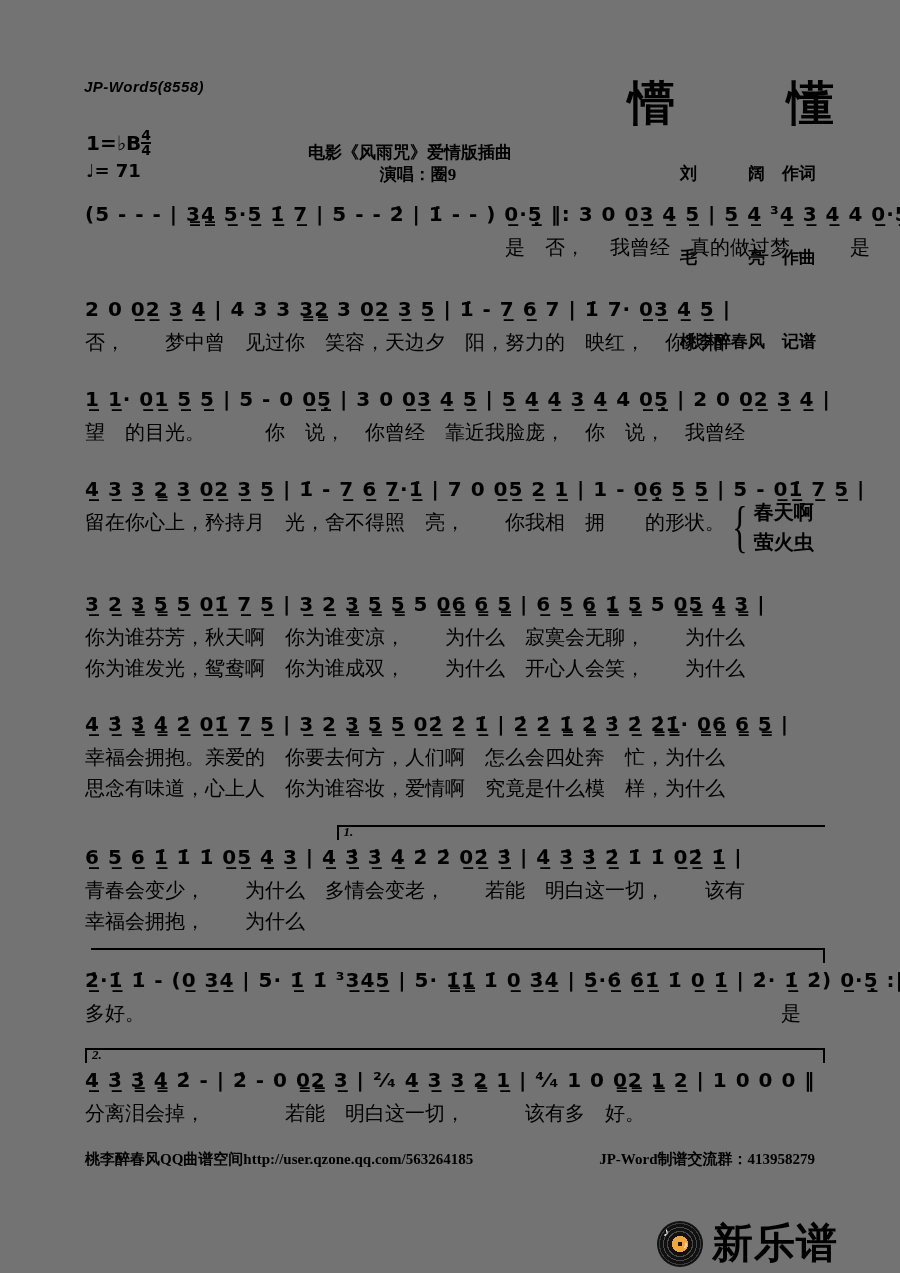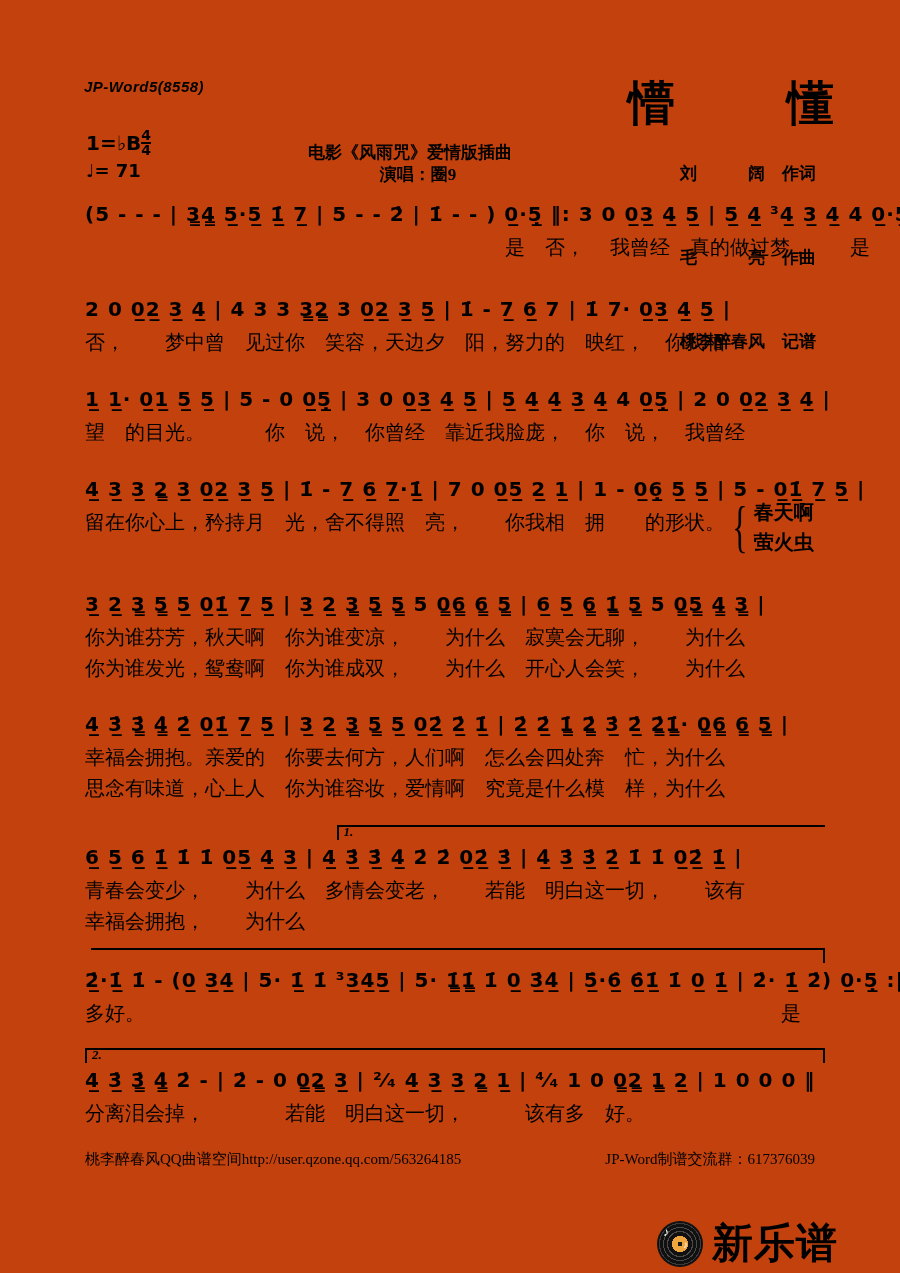--- a/index.html
+++ b/index.html
@@ -1,17 +1,17 @@
 <!DOCTYPE html>
 <html style="--logo-disc: #111111; --logo-center: #F0A63F;"><head>
 <meta charset="utf-8">
 <style>
   html,body{margin:0;padding:0;background:#e8e8e8;}
   .page{
-    position:relative;width:900px;height:1273px;background:#c2410c;color:#000;
+    position:relative;width:900px;height:1273px;background:#737373;color:#000;
     font-family:"Liberation Serif",serif;overflow:hidden;margin:0 auto;
   }
   .jp-tag{
     position:absolute;left:84px;top:78px;
     font:italic bold 15px "Liberation Sans",sans-serif;letter-spacing:.5px;
   }
   .title{
     position:absolute;left:0;right:60px;top:72px;text-align:right;
     font-size:47px;font-weight:bold;white-space:pre;letter-spacing:6px;padding-left:16px;
   }
@@ -56,21 +56,21 @@
   .v-cont{left:6px;right:0;border-right:2px solid #000;}
   .v2{left:0;right:0;border-left:2px solid #000;border-right:2px solid #000;}
   .ind-l1{padding-left:420px;}
   .side-words{
     position:absolute;left:726px;top:497px;display:flex;align-items:center;
   }
   .brace{font-size:58px;font-weight:normal;transform:scaleX(.55);line-height:58px;}
   .side-col{display:flex;flex-direction:column;font-size:20px;line-height:30px;font-weight:bold;}
   .footer{
     position:absolute;left:85px;right:85px;top:1150px;display:flex;
-    font-size:15px;font-weight:normal;
+    font-size:15px;font-weight:bold;
   }
   .footer .fright{margin-left:auto;}
   .logo{
     position:absolute;right:62px;top:1216px;display:flex;align-items:center;gap:9px;
   }
   .disc{
     position:relative;width:46px;height:46px;border-radius:50%;
     background:radial-gradient(circle,
       #1a1a1a 0 2.5px, var(--logo-center) 2.5px 8px, #111 8px 12px,
       #4a4a4a 12px 13px, #111 13px 16px, #4a4a4a 16px 17px,
@@ -167,21 +167,21 @@
   <div class="score-line" style="top:1063px">
     <div class="volta v2">
       <span class="vlabel">2.</span>
     </div>
     <div class="notation">4̲ 3̲̇ 3̳̇ 4̳̇ 2̇ - | 2̇ - 0 0̳2̳ 3̲ | ²⁄₄ 4̲ 3̲ 3̲ 2̳ 1̲ | ⁴⁄₄ 1 0 0̳2̳ 1̳ 2̲ | 1 0 0 0 ‖</div>
     <div class="lyric">分离泪会掉，　　　　若能　明白这一切，　　　该有多　好。</div>
   </div>
 
   <div class="footer">
     <span>桃李醉春风QQ曲谱空间http://user.qzone.qq.com/563264185</span>
-    <span class="fright">JP-Word制谱交流群：617376039</span>
+    <span class="fright">JP-Word制谱交流群：413958279</span>
   </div>
 
   <div class="logo">
     <span class="disc">
       <span class="note n1">♪</span>
       <span class="note n2">♪</span>
     </span>
     <span class="logo-text">新乐谱</span>
   </div>
 

